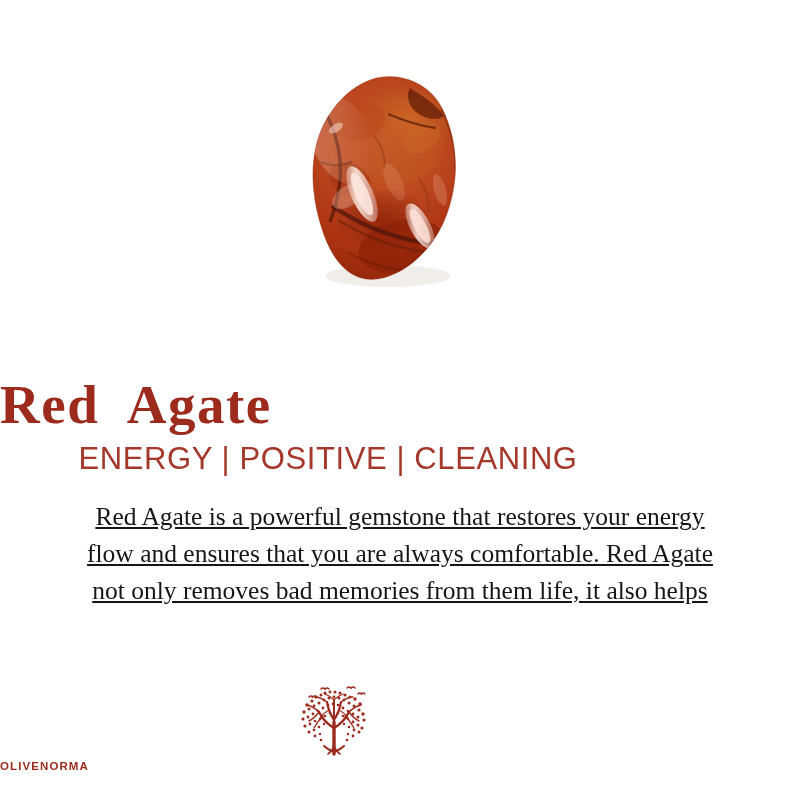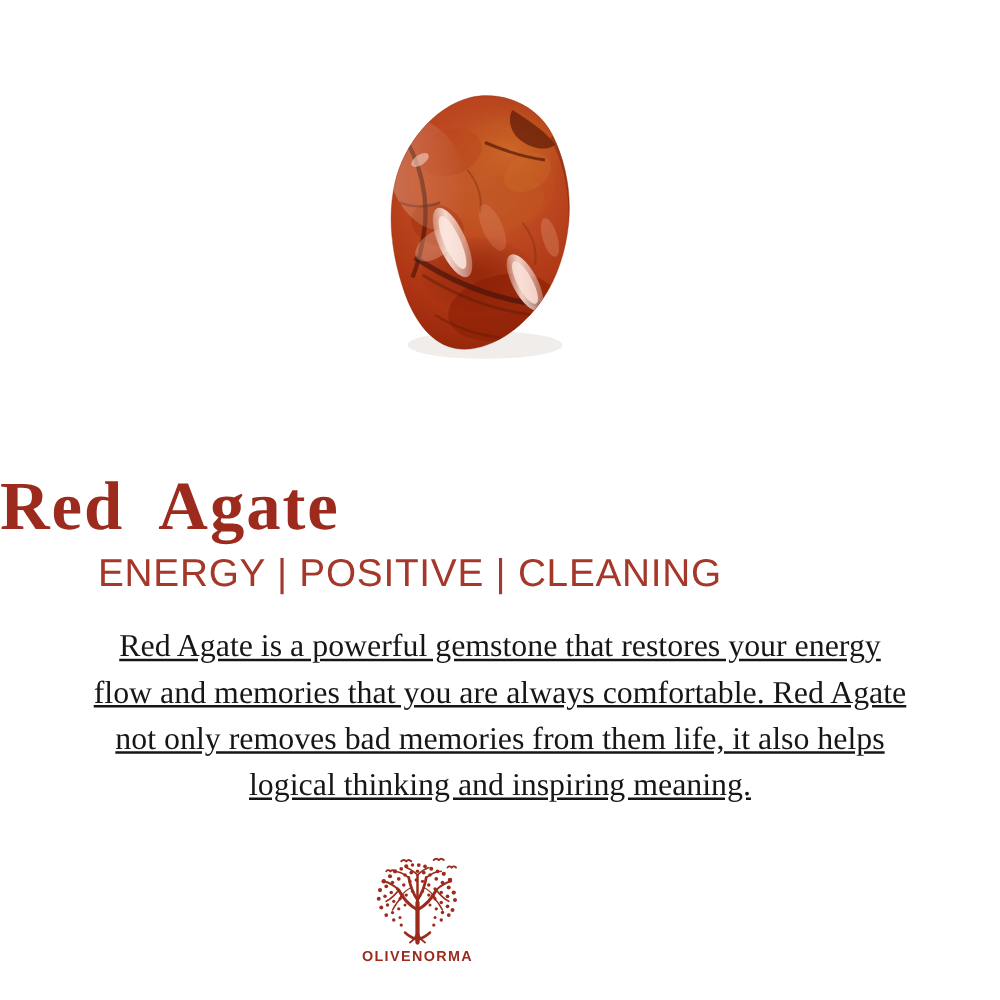--- a/index.html
+++ b/index.html
@@ -89,21 +89,20 @@
     text-decoration: underline;
   }
   .body-copy .ln { display: block; white-space: nowrap; }
 
   
   .brand {
     position: absolute;
     left: 0;
     top: 686px;
     width: 668px;
-    text-align: center;
   }
   .brand-mark {
     display: block;
     margin: 0 auto;
     width: 86px;
     height: 72px;
   }
   .brand-name {
     display: block;
     margin-top: 2px;
@@ -217,23 +216,22 @@
       </svg>
     </div>
   </div>
 
   <h1 class="title">Red  Agate</h1>
 
   <div class="subtitle">ENERGY  |  POSITIVE  |  CLEANING</div>
 
   <div class="body-copy">
     <span class="ln">Red Agate is a powerful gemstone that restores your energy</span>
-    <span class="ln">flow and memories that you are always comfortable. Red Agate</span>
+    <span class="ln">flow and ensures that you are always comfortable. Red Agate</span>
     <span class="ln">not only removes bad memories from them life, it also helps</span>
-    <span class="ln">logical thinking and inspiring meaning.</span>
   </div>
 
   <div class="brand">
     <svg class="brand-mark" viewBox="0 0 86 72" aria-hidden="true">
       <g stroke="#9c2b1d" fill="none" stroke-linecap="round">
 
         <path d="M 43 68 L 43 36" stroke-width="3.4"></path>
         <path d="M 43 66 C 38 64, 35 62, 33 60" stroke-width="2"></path>
         <path d="M 43 66 C 48 64, 51 62, 53 60" stroke-width="2"></path>
 

